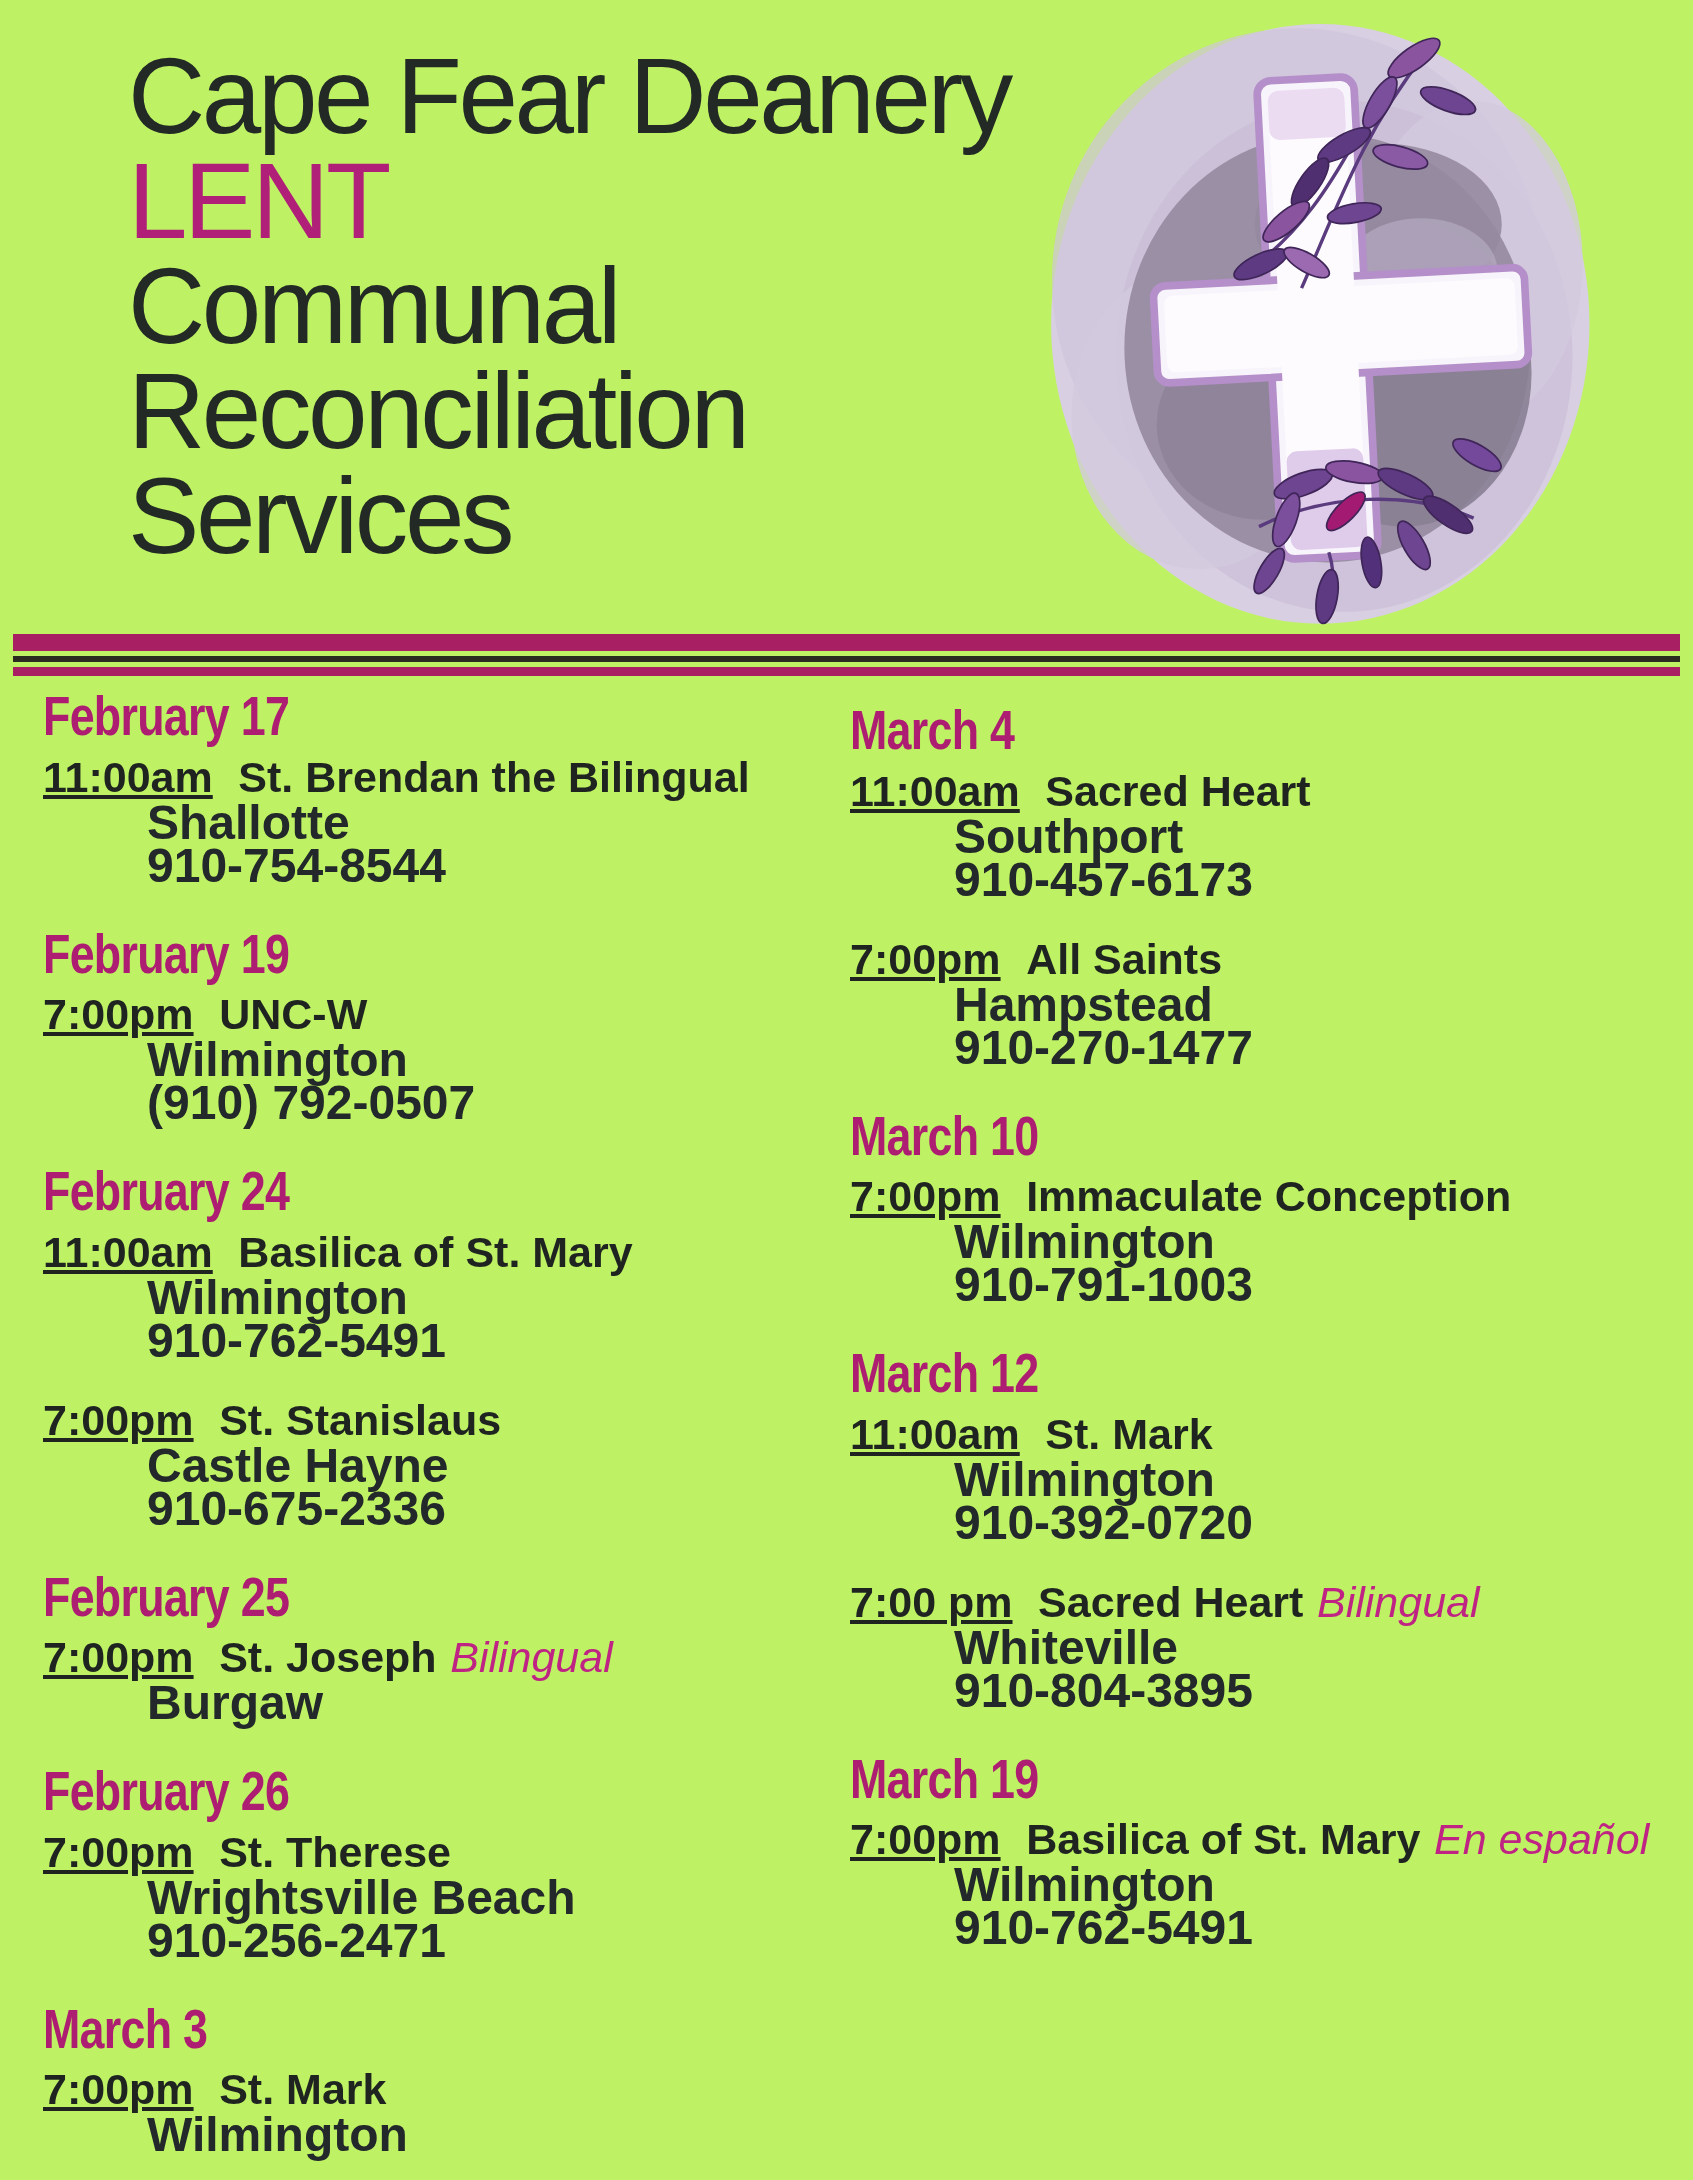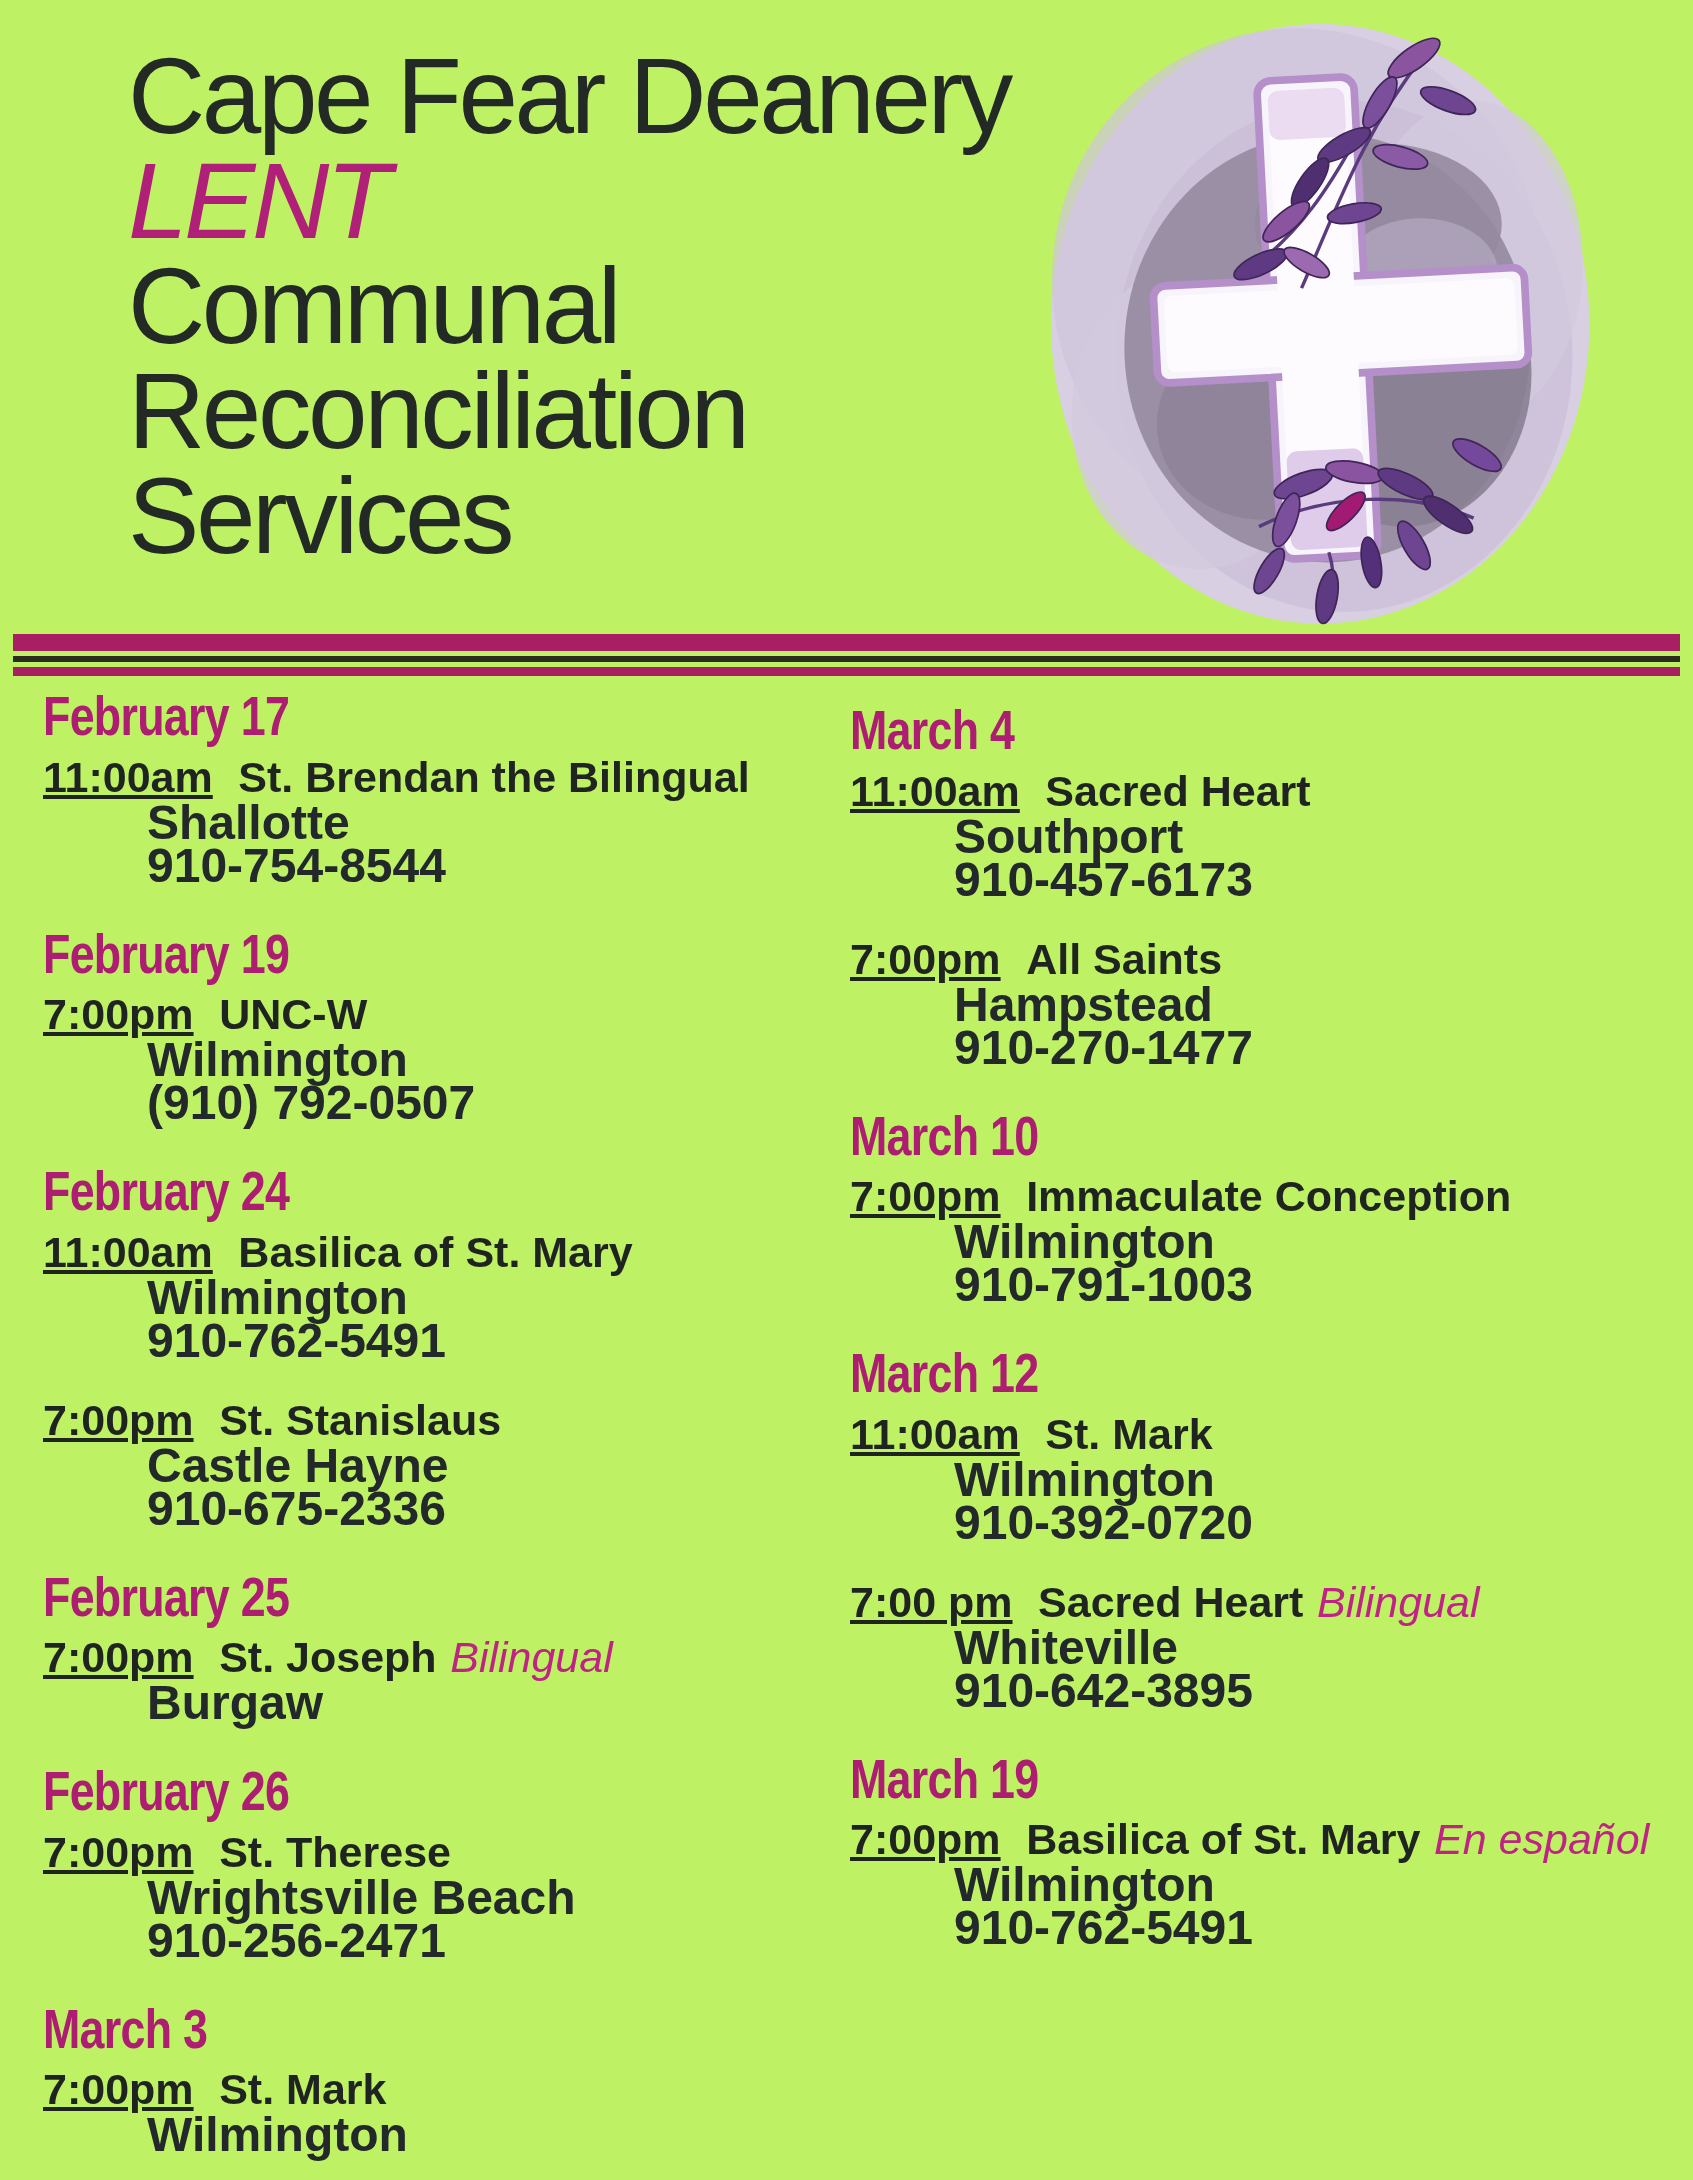--- a/index.html
+++ b/index.html
@@ -13,21 +13,21 @@
   }
   
   .title-block{
     position:absolute;left:128px;top:44px;
     line-height:105px;
     font-size:107px;
     letter-spacing:-3.4px;
     color:#232a25;
   }
   .title-line{display:block;}
-  .title-line.accent{color:#b02078;font-style:italic;}
+  .title-line.accent{color:#b02078;}
   
   .illustration{
     position:absolute;left:1046px;top:6.8px;
     width:552px;height:627px;
   }
   
   .divider{position:absolute;left:12.8px;top:634px;width:1667px;}
   .divider .bar-thick{height:17px;background:#a81f63;}
   .divider .gap{height:5.1px;background:transparent;}
   .divider .bar-dark{height:6px;background:#2b2b20;}
@@ -190,21 +190,21 @@
             <div class="detail city">Wilmington</div>
             <div class="detail phone">910-791-1003</div>
           </div></div>
         <div class="date-block"><div class="date-header">March 12</div><div class="event">
             <div class="line1"><span class="time">11:00am</span><span class="name">St. Mark</span></div>
             <div class="detail city">Wilmington</div>
             <div class="detail phone">910-392-0720</div>
           </div><div class="event">
             <div class="line1"><span class="time">7:00 pm</span><span class="name">Sacred Heart</span><span class="tag">Bilingual</span></div>
             <div class="detail city">Whiteville</div>
-            <div class="detail phone">910-642-3895</div>
+            <div class="detail phone">910-804-3895</div>
           </div></div>
         <div class="date-block"><div class="date-header">March 19</div><div class="event">
             <div class="line1"><span class="time">7:00pm</span><span class="name">Basilica of St. Mary</span><span class="tag">En español</span></div>
             <div class="detail city">Wilmington</div>
             <div class="detail phone">910-762-5491</div>
           </div></div>
       </section>
   </main>
 
 </div>

